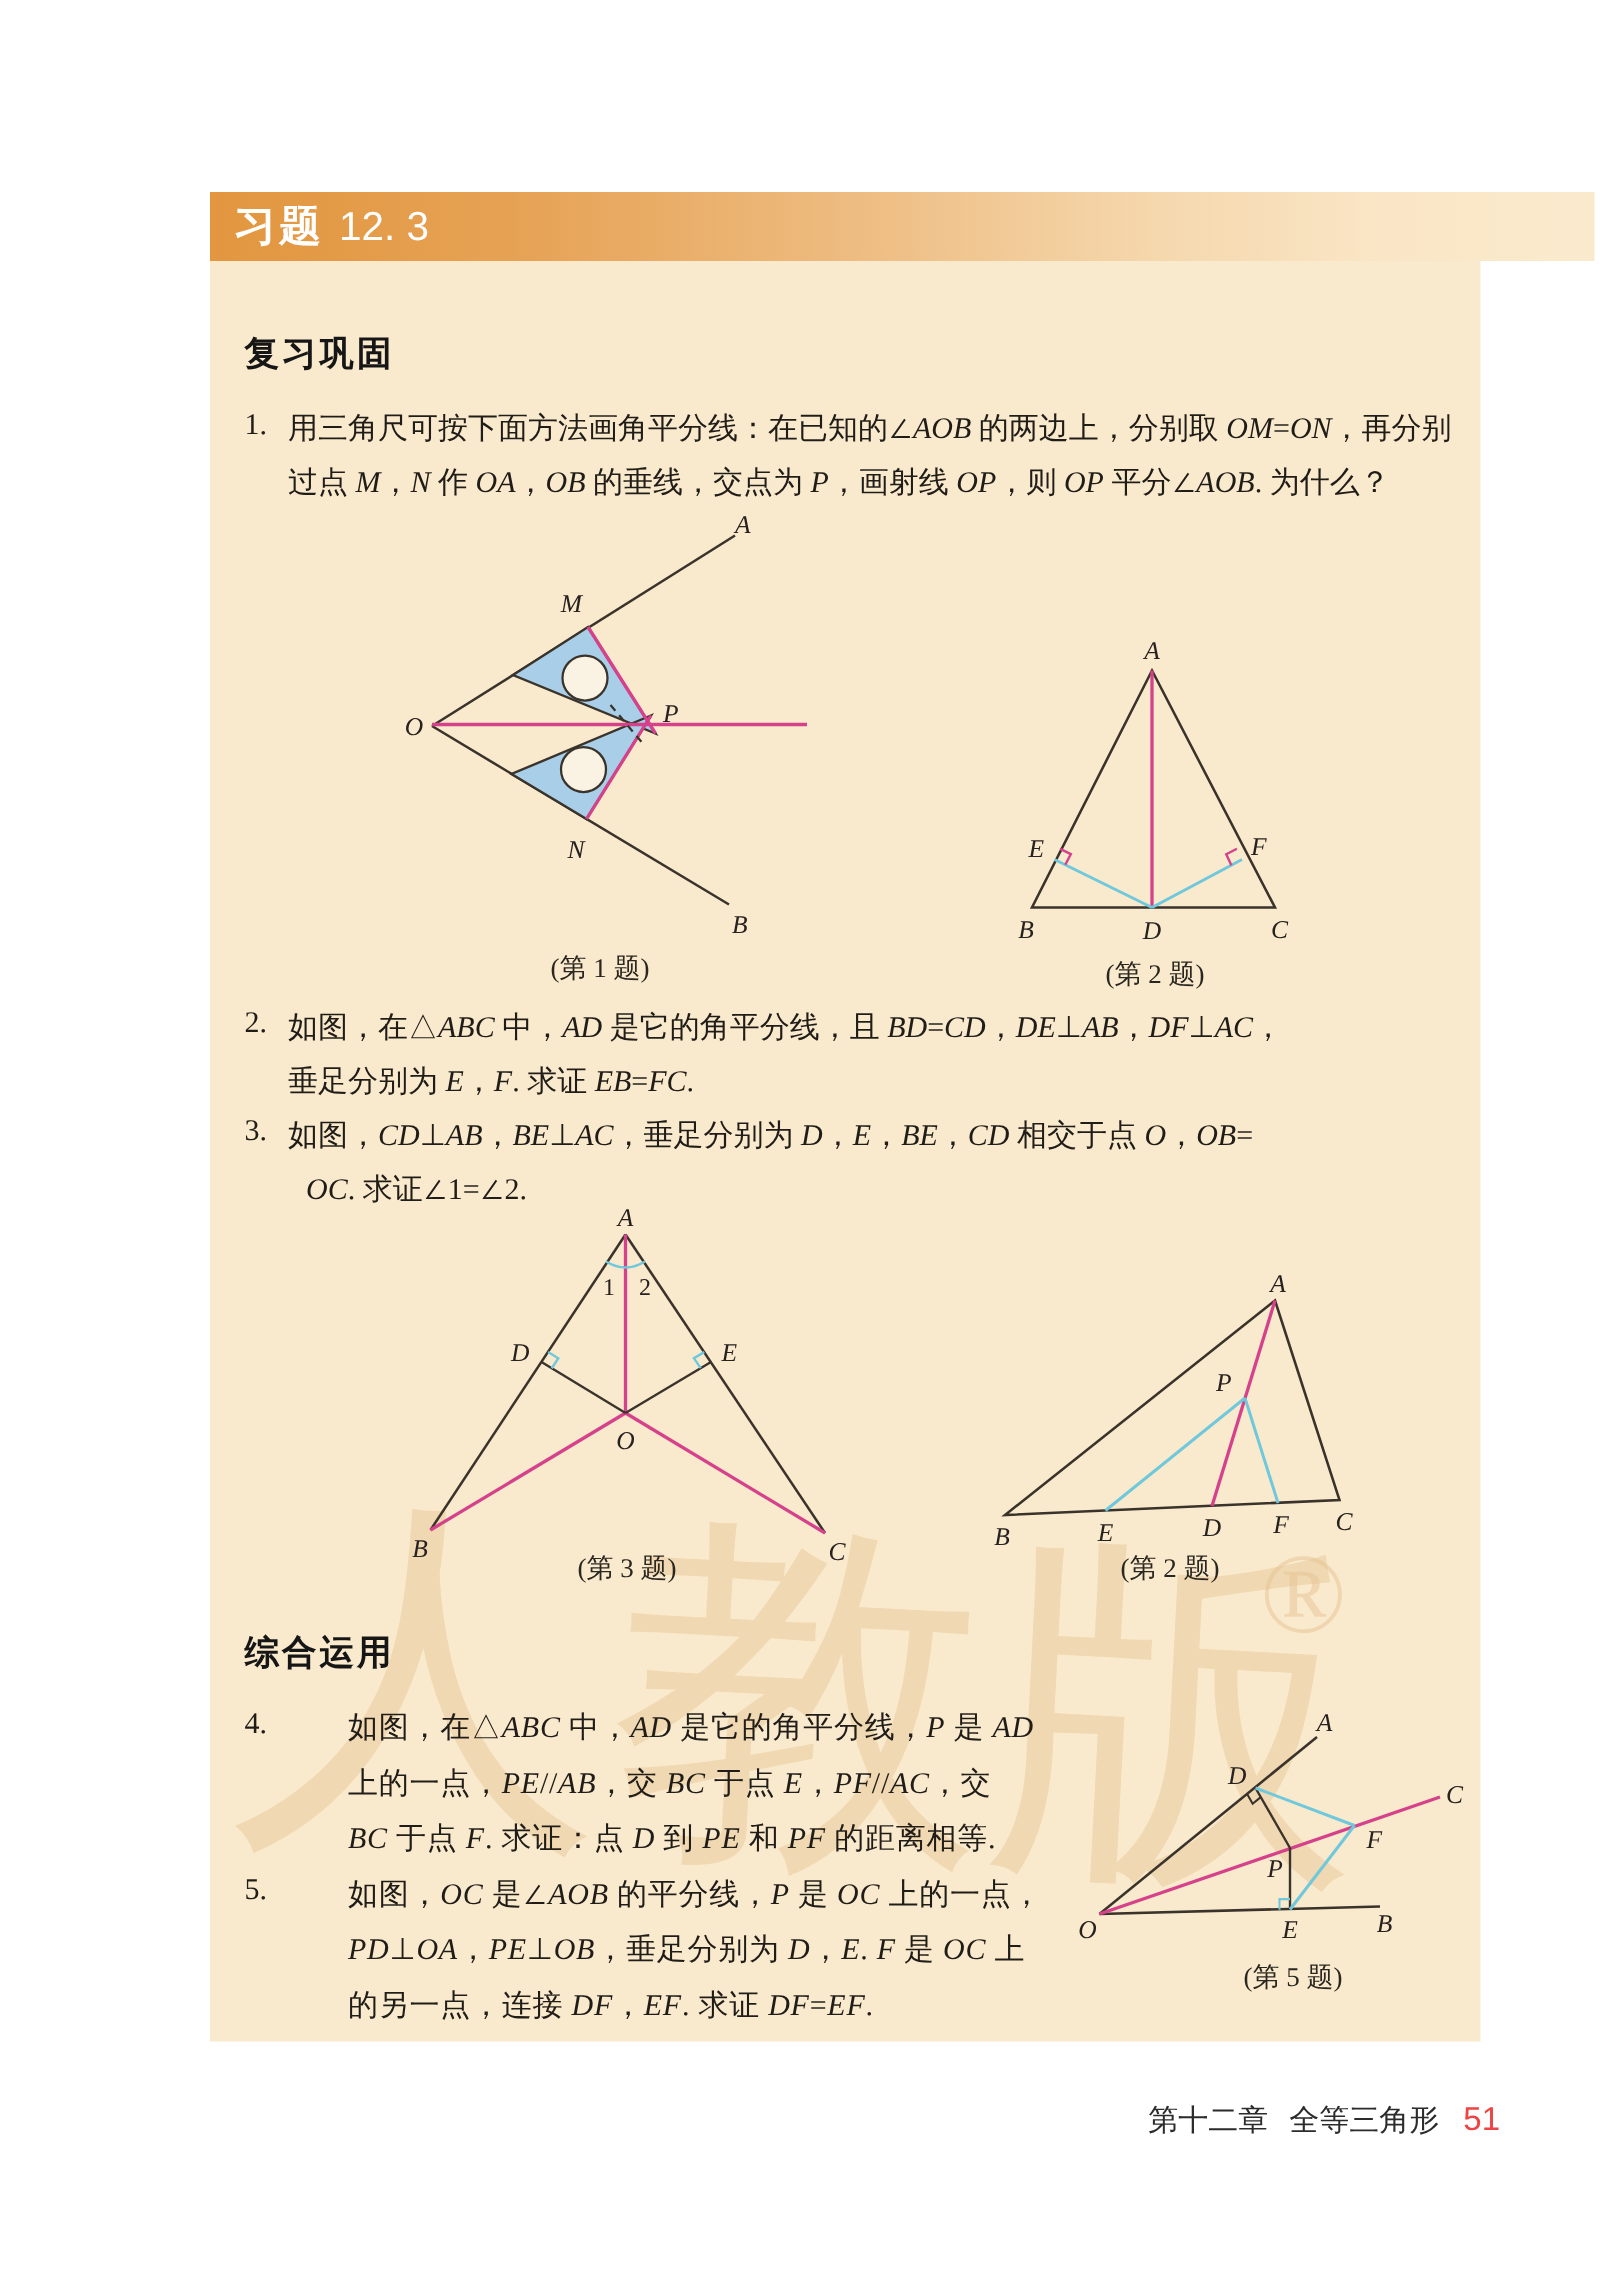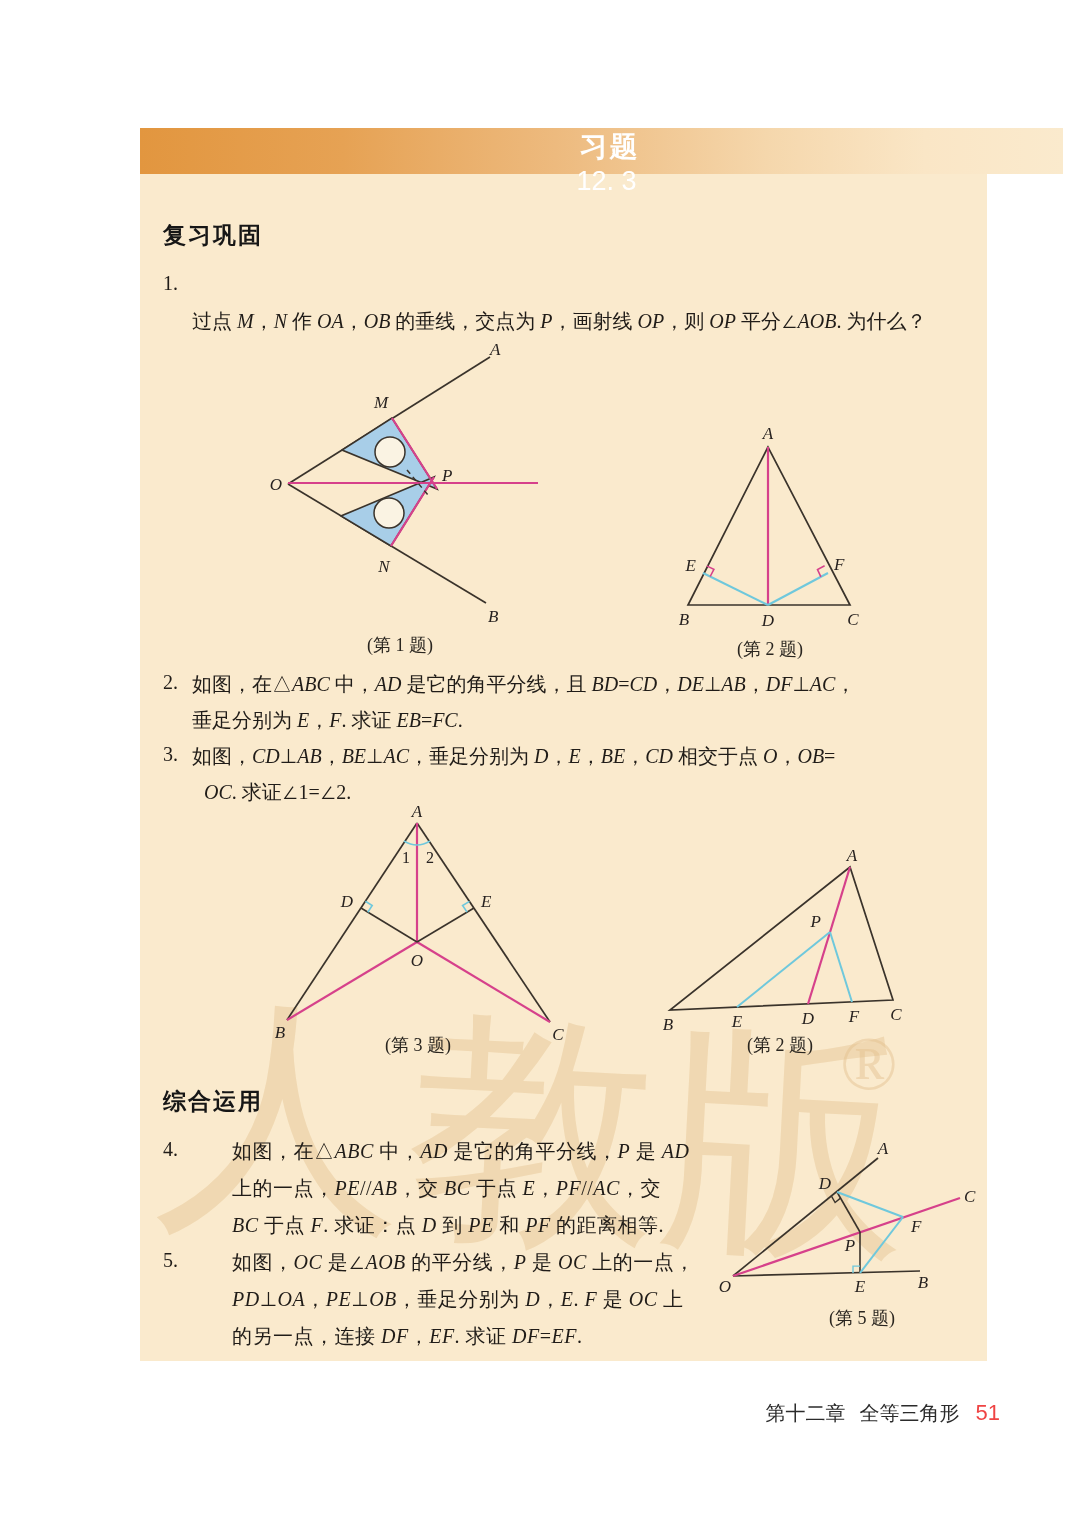--- a/index.html
+++ b/index.html
@@ -7,21 +7,21 @@
     width:1080px;height:1526px;position:relative;background:#ffffff;
     font-family:"Liberation Serif", serif;overflow:hidden;
   }
   .content{
     position:absolute;left:140px;top:128px;width:847px;height:1233px;
     background:#FAEACD;
   }
   .banner{
     position:absolute;left:0;top:0;width:923px;height:46px;
     background:linear-gradient(90deg,#E2963F 0%,#E6A254 22%,#EDBA7E 45%,#F5D7AC 68%,#FAE6C6 85%,#FAEACD 100%);
-    display:flex;align-items:center;flex-direction:column;
+    display:flex;align-items:center;
   }
   .banner .zh{
     font-family:"Liberation Sans", sans-serif;font-weight:bold;
     font-size:28px;color:#ffffff;margin-left:16px;letter-spacing:2px;
   }
   .banner .num{
     font-family:"Liberation Sans", sans-serif;font-size:27px;color:#ffffff;margin-left:10px;
   }
   .sec-title{
     position:absolute;font-family:"Liberation Sans", sans-serif;font-weight:bold;
@@ -66,20 +66,21 @@
   <div class="wm-reg">®</div>
 
   <div class="banner">
     <span class="zh">习题</span>
     <span class="num">12. 3</span>
   </div>
 
   <div class="sec-title" style="left:23px;top:92px;">复习巩固</div>
 
   <div class="line" style="left:23px;top:144px;">1.</div>
+  <div class="line prose" style="left:52px;top:144px;">用三角尺可按下面方法画角平分线：在已知的∠<i>AOB</i> 的两边上，分别取 <i>OM</i>=<i>ON</i>，再分别</div>
   <div class="line prose" style="left:52px;top:180px;">过点 <i>M</i>，<i>N</i> 作 <i>OA</i>，<i>OB</i> 的垂线，交点为 <i>P</i>，画射线 <i>OP</i>，则 <i>OP</i> 平分∠<i>AOB</i>. 为什么？</div>
 
   <svg style="left:100px;top:217px;" width="320" height="288" viewBox="0 0 320 288">
     <g stroke="#3A332B" stroke-width="1.7">
       <line x1="48" y1="139" x2="250" y2="12"></line>
       <line x1="48" y1="139" x2="246" y2="258"></line>
     </g>
     <g>
       <polygon points="152,73 102,105 197,144" fill="#A8CEE8" stroke="#3A332B" stroke-width="1.6"></polygon>
       <circle cx="150" cy="107" r="15" fill="#FAF3E3" stroke="#3A332B" stroke-width="1.5"></circle>

